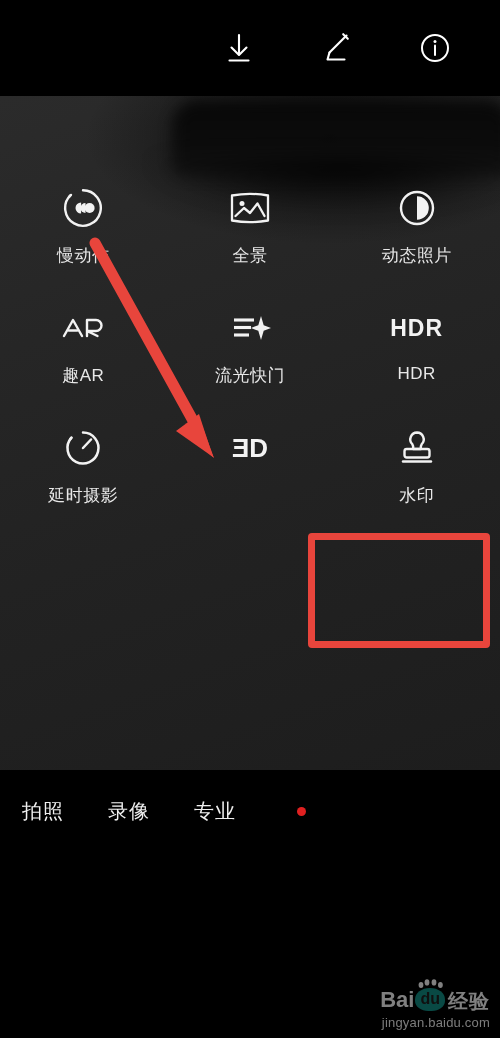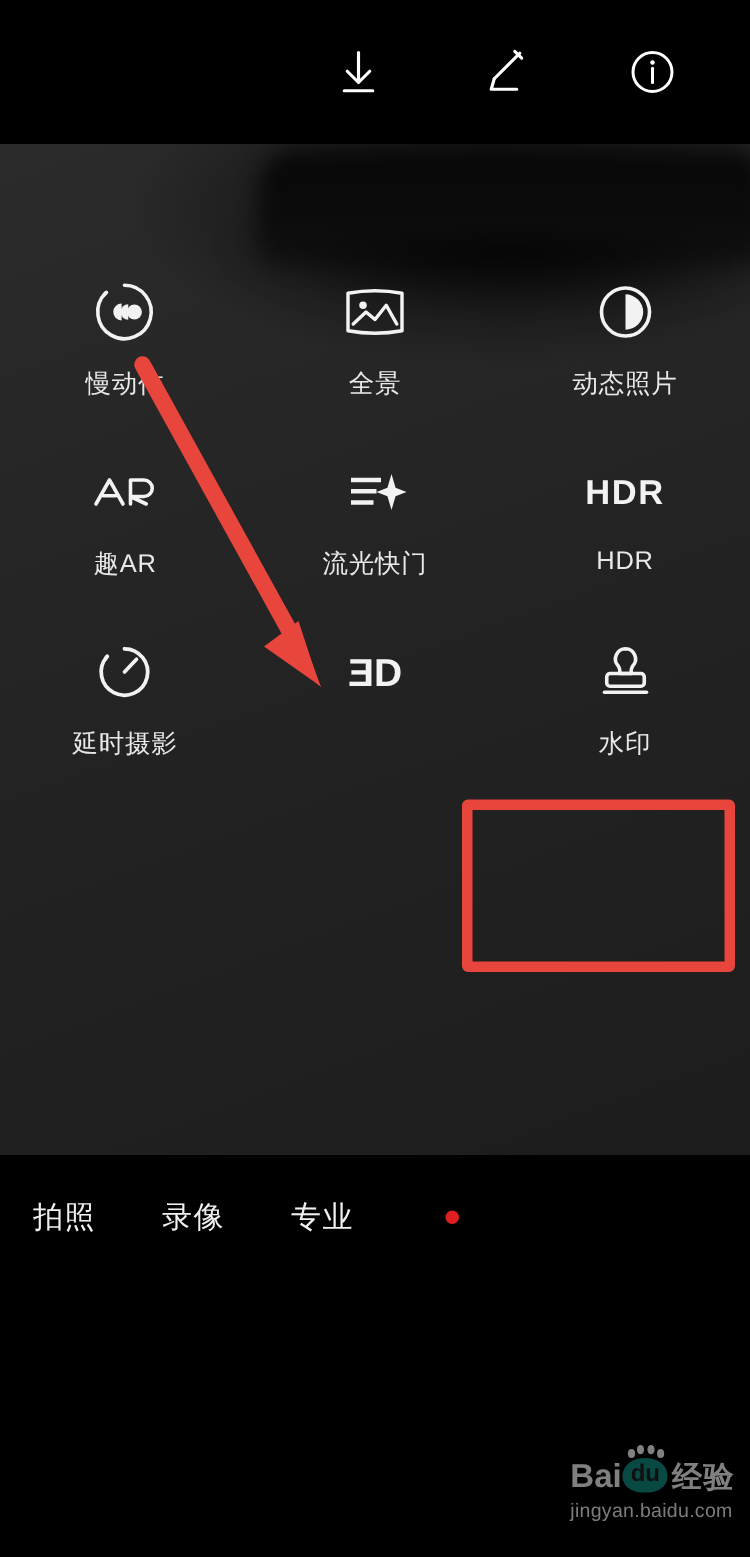--- a/index.html
+++ b/index.html
@@ -128,21 +128,22 @@
   .tab-dot {
     display:none;
     width:9px; height:9px; border-radius:50%;
     background:#e02020;
     margin:9px auto 0 auto;
   }
   .tab.active .tab-dot { display:block; }
 
   
   #watermark {
-    position:absolute; right:10px; bottom:24px;
+    position:absolute; right:10px; bottom:8px;
+    text-align:right;
     opacity:.62;
     user-select:none;
   }
   #wm-main {
     display:flex; align-items:flex-end; justify-content:flex-end;
     color:#cfcfcf;
     line-height:1;
   }
   #wm-bai { font-size:22px; font-weight:700; letter-spacing:0px; }
   #wm-du {

